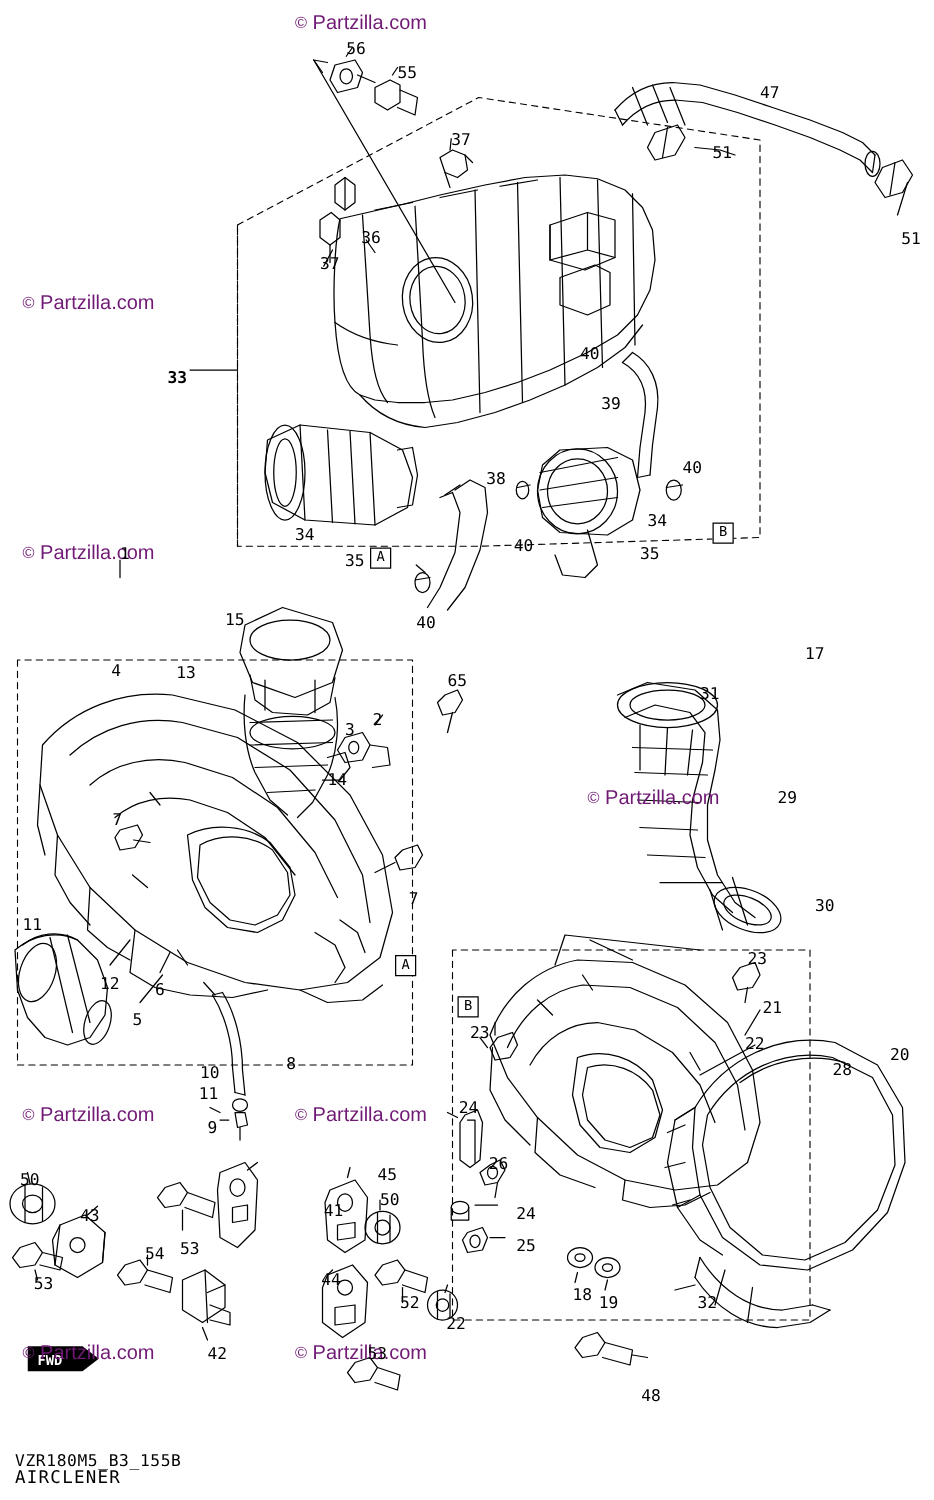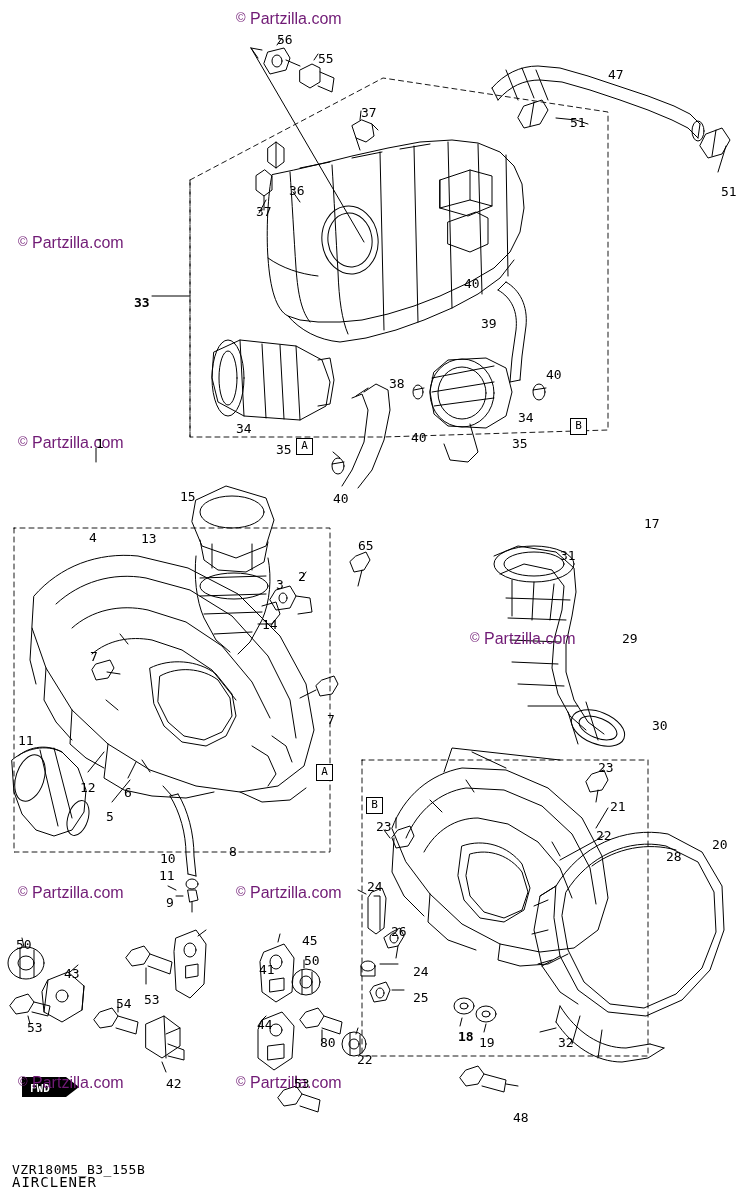--- a/index.html
+++ b/index.html
@@ -482,25 +482,25 @@
       <div class="num" style="left: 274px; top: 934px; margin-left: 28px;">45</div>
       <div class="num" style="left: 16px; top: 938px;">50</div>
       <div class="num" style="left: 304px; top: 954px;">50</div>
       <div class="num" style="left: 391px; top: 925px;">26</div>
       <div class="num" style="left: 413px; top: 965px;">24</div>
       <div class="num" style="left: 64px; top: 967px;">43</div>
       <div class="num" style="left: 214px; top: 963px; margin-left: 45px;">41</div>
       <div class="num" style="left: 413px; top: 991px;">25</div>
       <div class="num" style="left: 144px; top: 993px;">53</div>
       <div class="num" style="left: 116px; top: 997px;">54</div>
-      <div class="num" style="left: 458px; top: 1030px; font-weight: bold;">18</div>
+      <div class="num" style="left: 458px; top: 1030px;">18</div>
       <div class="num" style="left: 479px; top: 1036px;">19</div>
       <div class="num" style="left: 27px; top: 1021px;">53</div>
       <div class="num" style="left: 257px; top: 1018px;">44</div>
-      <div class="num" style="left: 320px; top: 1036px;">80</div>
+      <div class="num" style="left: 320px; top: 1036px;">52</div>
       <div class="num" style="left: 357px; top: 1053px;">22</div>
       <div class="num" style="left: 558px; top: 1036px;">32</div>
       <div class="num" style="left: 166px; top: 1077px;">42</div>
       <div class="num" style="left: 294px; top: 1077px;">53</div>
       <div class="num" style="left: 513px; top: 1111px;">48</div>
       <div class="boxed" style="left: 296px; top: 438px;">A</div>
       <div class="boxed" style="left: 570px; top: 418px;">B</div>
       <div class="boxed" style="left: 316px; top: 764px;">A</div>
       <div class="boxed" style="left: 366px; top: 797px;">B</div>
     </div>

